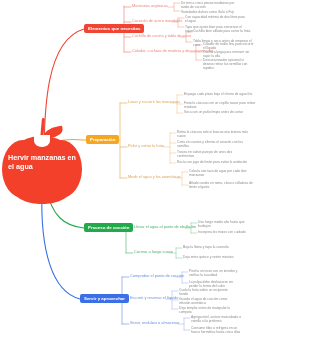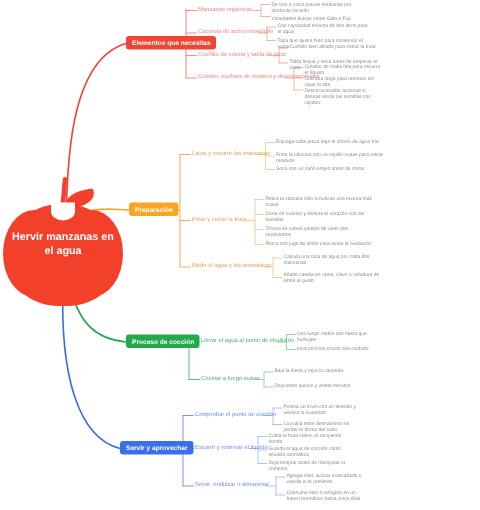--- a/index.html
+++ b/index.html
@@ -17,21 +17,21 @@
       background:#F2402B;border-radius:50%;}
   #apple .lobeR{position:absolute;left:38px;top:22px;width:42px;height:58px;
       background:#F2402B;border-radius:50%;}
   #apple .notch{position:absolute;left:32px;top:17px;width:16px;height:12px;
       background:#fff;border-radius:0 0 60% 60%;}
   #apple .stem{position:absolute;left:39px;top:0px;width:3px;height:22px;
       background:#F2402B;border-radius:2px;transform:rotate(5deg);}
   #apple .leaf{position:absolute;left:41px;top:9px;width:20px;height:11px;
       background:#F2402B;border-radius:90% 10% 80% 20%;transform:rotate(-8deg);}
   #apple .label{position:absolute;left:6px;top:36px;width:68px;
-      text-align:center;color:#ffffff;font-size:7.2px;line-height:8.6px;
+      text-align:left;color:#ffffff;font-size:7.2px;line-height:8.6px;
       font-weight:bold;z-index:4;}
 
   
   .pill{position:absolute;color:#fff;font-size:4.4px;line-height:5px;
         font-weight:bold;padding:2px 4px;border-radius:2px;white-space:nowrap;}
   .pill.red{background:#F04434;}
   .pill.orange{background:#F5A623;}
   .pill.green{background:#22A94B;}
   .pill.blue{background:#3A6FE8;}
 

